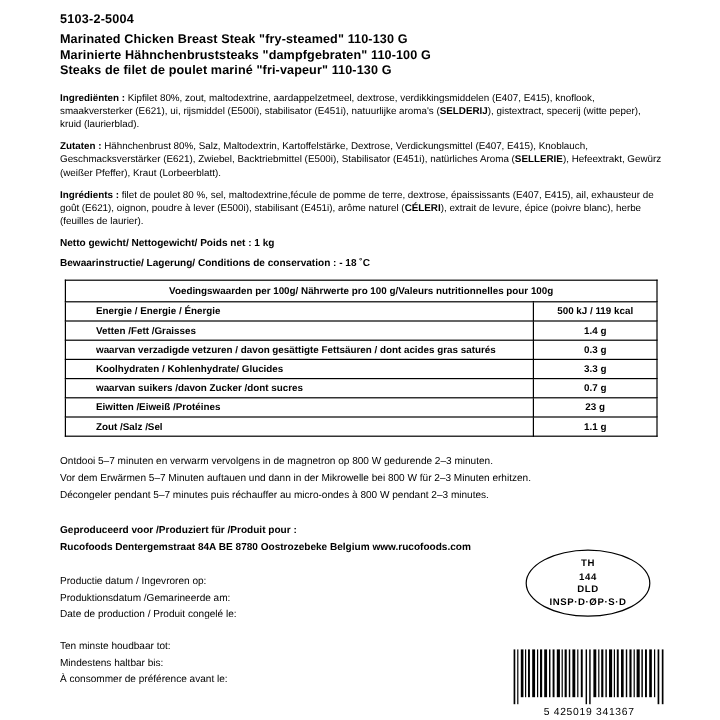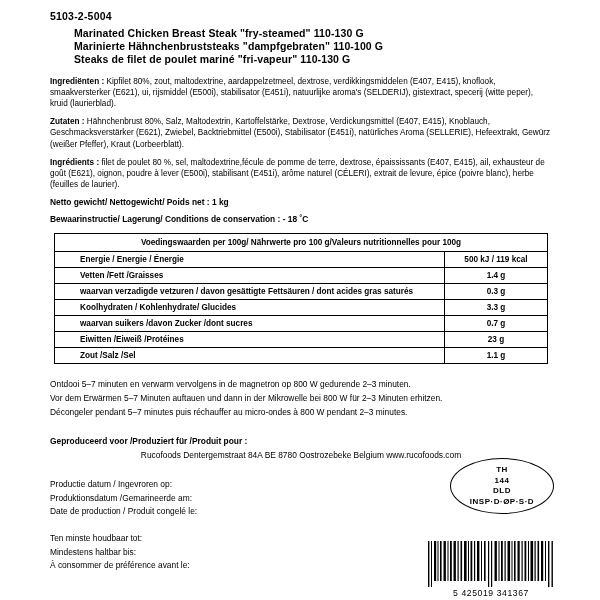--- a/index.html
+++ b/index.html
@@ -28,33 +28,32 @@
     margin-bottom: 5px;
   }
   .titles {
     margin-bottom: 9px;
   }
   .title-line {
     font-size: 10.5px;
     font-weight: bold;
     line-height: 13.2px;
     letter-spacing: 0.1px;
-    margin-left: 24px;
   }
   .ing-block {
     font-size: 8.2px;
     line-height: 11.2px;
     margin-bottom: 7px;
     text-align: left;
   }
   .ing-block .lead {
     font-weight: bold;
   }
   .bold {
-    font-weight: normal;
+    font-weight: bold;
   }
   .netto {
     font-size: 8.4px;
     font-weight: bold;
     line-height: 11.5px;
     margin-top: 6px;
   }
   .bewaar {
     font-size: 8.4px;
     font-weight: bold;
@@ -102,34 +101,33 @@
   }
   .produced {
     margin-top: 16px;
     font-size: 8.4px;
     line-height: 13.5px;
   }
   .produced .hdr {
     font-weight: bold;
   }
   .produced .addr {
-    font-weight: normal;
-    text-align: center;
+    font-weight: bold;
   }
   .fields {
     margin-top: 16px;
     font-size: 8.4px;
     line-height: 13.6px;
   }
   .fields .grp {
     margin-bottom: 13px;
   }
   .stamp {
     position: absolute;
-    right: 38px;
+    right: 50px;
     bottom: 86px;
     width: 104px;
     height: 56px;
     border: 1.6px solid #000000;
     border-radius: 50%;
     text-align: center;
     font-size: 8px;
     font-weight: bold;
     line-height: 10.5px;
     padding-top: 6px;

